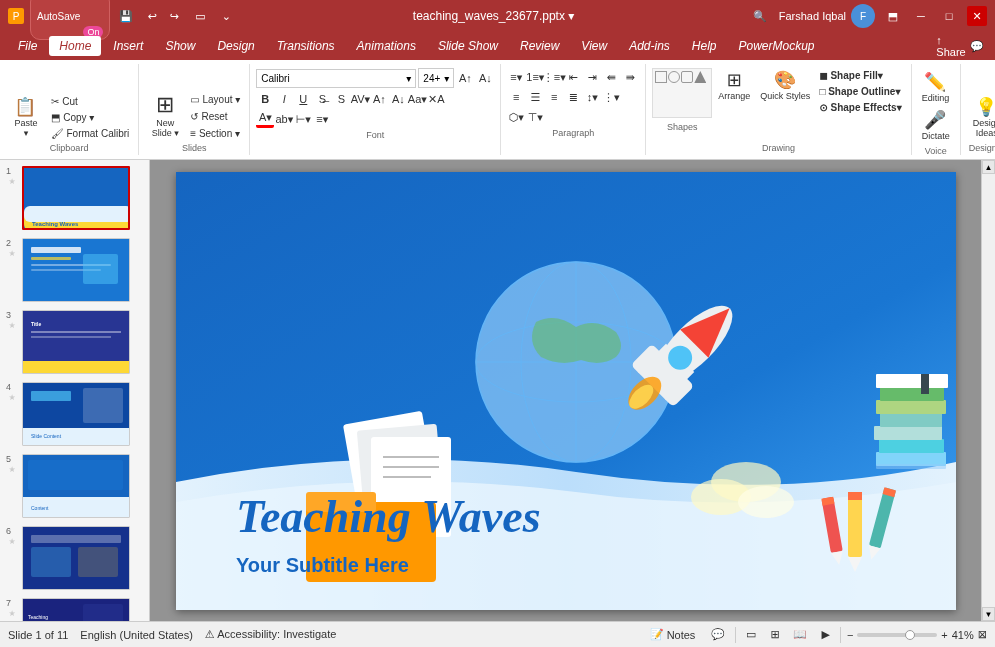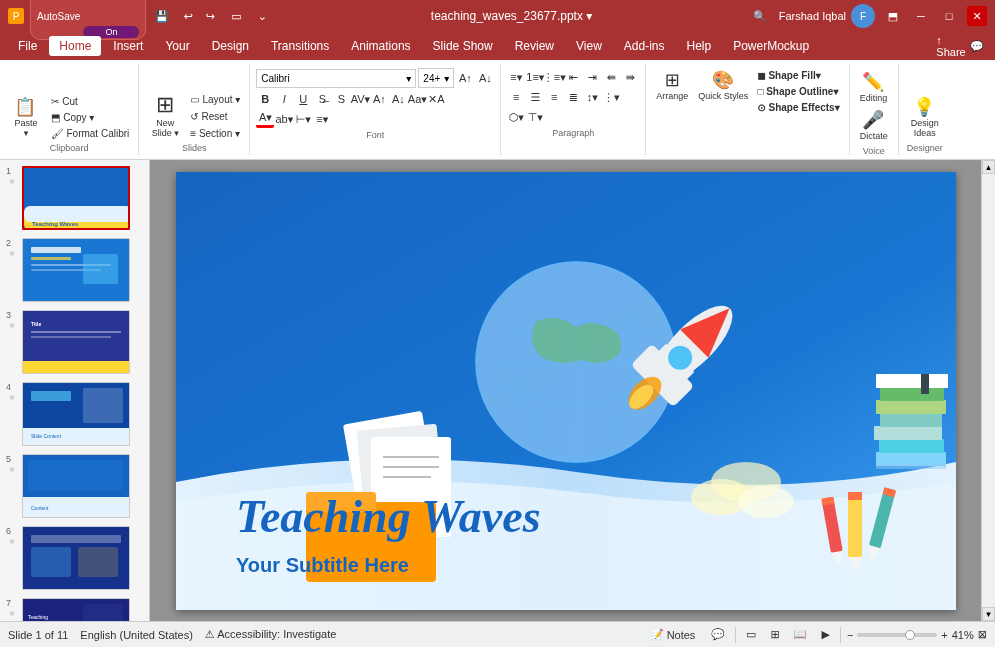--- a/index.html
+++ b/index.html
@@ -13,21 +13,21 @@
       display: flex;
       align-items: center;
       padding: 0 8px;
       justify-content: space-between;
     }
     .title-bar-left { display: flex; align-items: center; gap: 6px; }
     .title-bar-center { font-size: 12px; }
     .title-bar-right { display: flex; align-items: center; gap: 8px; }
     .title-icon { width: 16px; height: 16px; background: #ff9900; border-radius: 2px; font-size: 10px; color: white; display: flex; align-items: center; justify-content: center; }
     .autosave { background: #b84040; border: 1px solid #d06060; border-radius: 10px; padding: 1px 6px; font-size: 10px; display: flex; align-items: center; gap: 3px; }
-    .toggle-on { background: #701a75; border-radius: 8px; padding: 1px 22px; font-size: 9px; margin-top: 32px; }
+    .toggle-on { background: #ec4899; border-radius: 8px; padding: 1px 4px; font-size: 9px; margin-top: 32px; }
     .title-btn { width: 20px; height: 20px; display: flex; align-items: center; justify-content: center; cursor: pointer; border-radius: 2px; }
     .close-btn { background: #c00; }
     .undo-redo { display: flex; gap: 2px; }
     .user-info { display: flex; align-items: center; gap: 5px; }
     .avatar { width: 24px; height: 24px; border-radius: 50%; background: #4a90d9; overflow: hidden; display: flex; align-items: center; justify-content: center; font-size: 10px; }
 
     
     .menu-bar {
       background: #a83232;
       color: white;
@@ -35,20 +35,21 @@
       display: flex;
       align-items: center;
       padding: 0 8px;
       gap: 2px;
     }
     .menu-item {
       padding: 3px 10px;
       cursor: pointer;
       border-radius: 3px;
       font-size: 12px;
+      font-style: italic;
     }
     .menu-item.active { background: white; color: #a83232; }
 
     
     .ribbon {
       background: #fff;
       border-bottom: 1px solid #d0d0d0;
       height: 100px;
       display: flex;
       flex-direction: column;
@@ -266,21 +267,21 @@
     <div class="title-btn">─</div>
     <div class="title-btn">□</div>
     <div class="title-btn close-btn">✕</div>
   </div>
 </div>
 
 <div class="menu-bar">
   <div class="menu-item">File</div>
   <div class="menu-item active">Home</div>
   <div class="menu-item">Insert</div>
-  <div class="menu-item">Your</div>
+  <div class="menu-item">Show</div>
   <div class="menu-item">Design</div>
   <div class="menu-item">Transitions</div>
   <div class="menu-item">Animations</div>
   <div class="menu-item">Slide Show</div>
   <div class="menu-item">Review</div>
   <div class="menu-item">View</div>
   <div class="menu-item">Add-ins</div>
   <div class="menu-item">Help</div>
   <div class="menu-item">PowerMockup</div>
   <div style="margin-left:auto; display:flex; gap:6px;">
@@ -389,35 +390,47 @@
         <div class="format-row">
           <div class="fmt-btn">⬡▾</div>
           <div class="fmt-btn">⊤▾</div>
         </div>
       </div>
       <div class="ribbon-group-label">Paragraph</div>
     </div>
 
     <div class="ribbon-group">
       <div class="ribbon-group-items" style="align-items:flex-start; padding-top:2px;">
+        <div style="display:flex; flex-direction:column; gap:2px;">
+          <div style="display:flex; gap:2px;">
+            <div style="width:60px; height:50px; background:#f5f5f5; border:1px solid #ddd; display:flex; flex-wrap:wrap; padding:2px; gap:1px; overflow:hidden;">
+              <div style="width:12px;height:12px;border:1px solid #999;"></div>
+              <div style="width:12px;height:12px;border:1px solid #999;border-radius:50%;"></div>
+              <div style="width:12px;height:12px;border:1px solid #999;border-radius:2px;"></div>
+              <div style="width:12px;height:12px;background:#888;clip-path:polygon(50% 0%,100% 100%,0% 100%);"></div>
+            </div>
+          </div>
+          <div class="ribbon-group-label">Shapes</div>
+        </div>
         <div class="ribbon-btn">
           <div class="icon">⊞</div>
           <span>Arrange</span>
         </div>
         <div class="ribbon-btn">
           <div class="icon">🎨</div>
           <span>Quick
 Styles</span>
         </div>
         <div style="display:flex; flex-direction:column; gap:1px;font-weight:bold;">
           <div class="small-btn">◼ Shape Fill▾</div>
           <div class="small-btn">□ Shape Outline▾</div>
           <div class="small-btn">⊙ Shape Effects▾</div>
         </div>
       </div>
+      <div class="ribbon-group-label">Drawing</div>
     </div>
 
     <div class="ribbon-group">
       <div class="ribbon-group-items" style="align-items:flex-start; padding-top:4px; flex-direction:column;">
         <div class="ribbon-btn">
           <div class="icon">✏️</div>
           <span>Editing</span>
         </div>
         <div class="ribbon-btn">
           <div class="icon">🎤</div>

